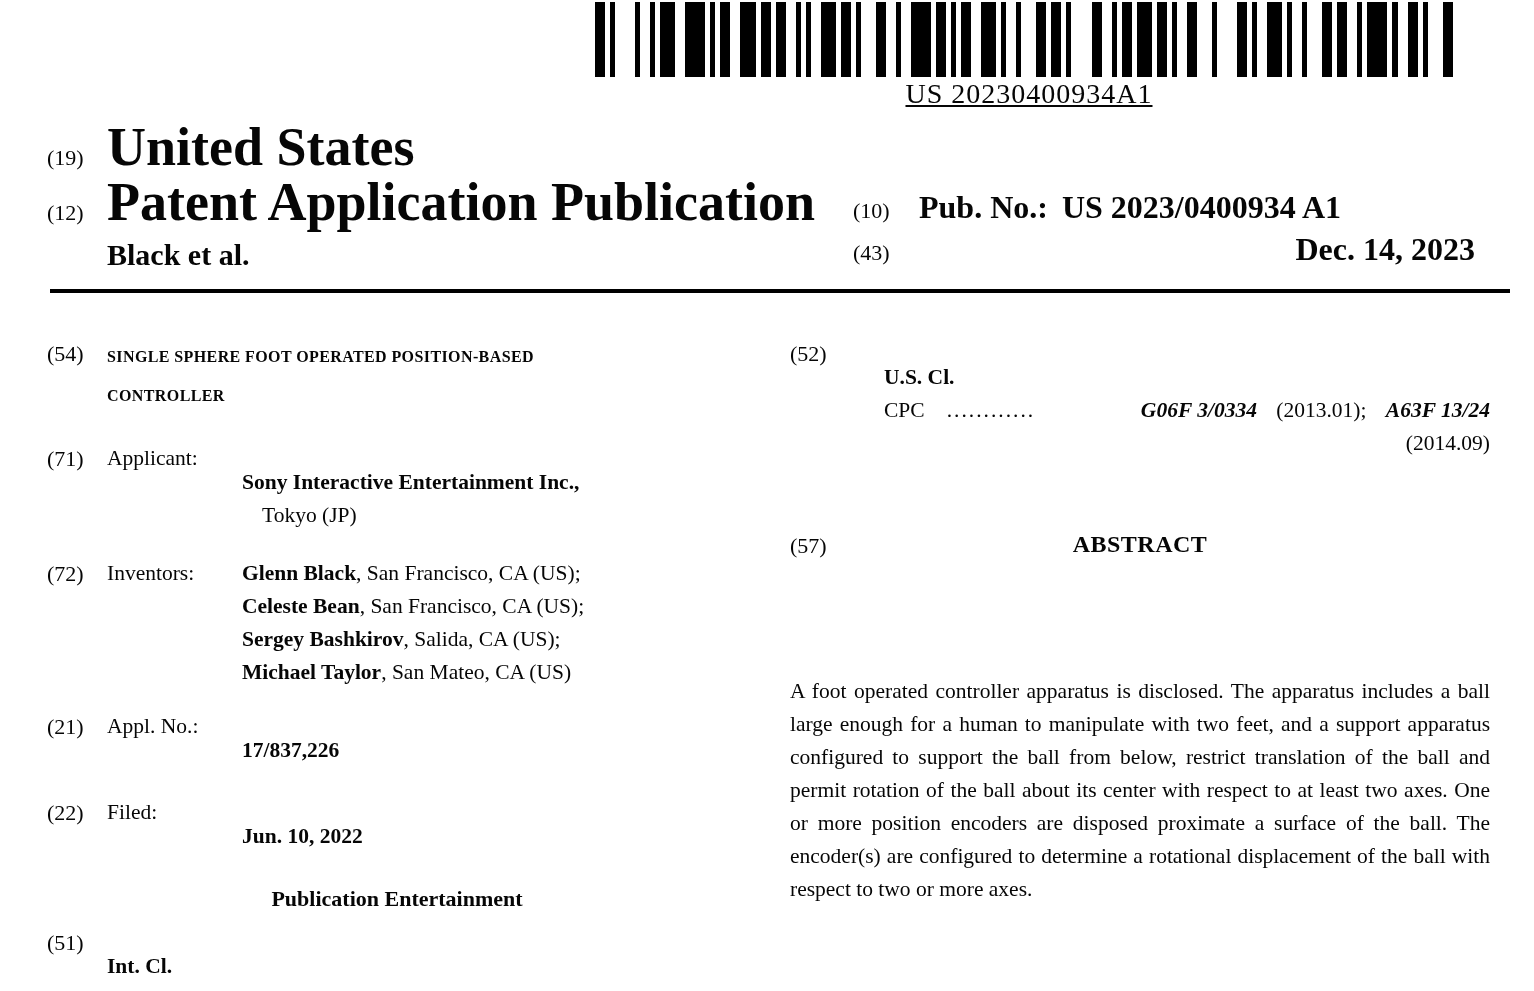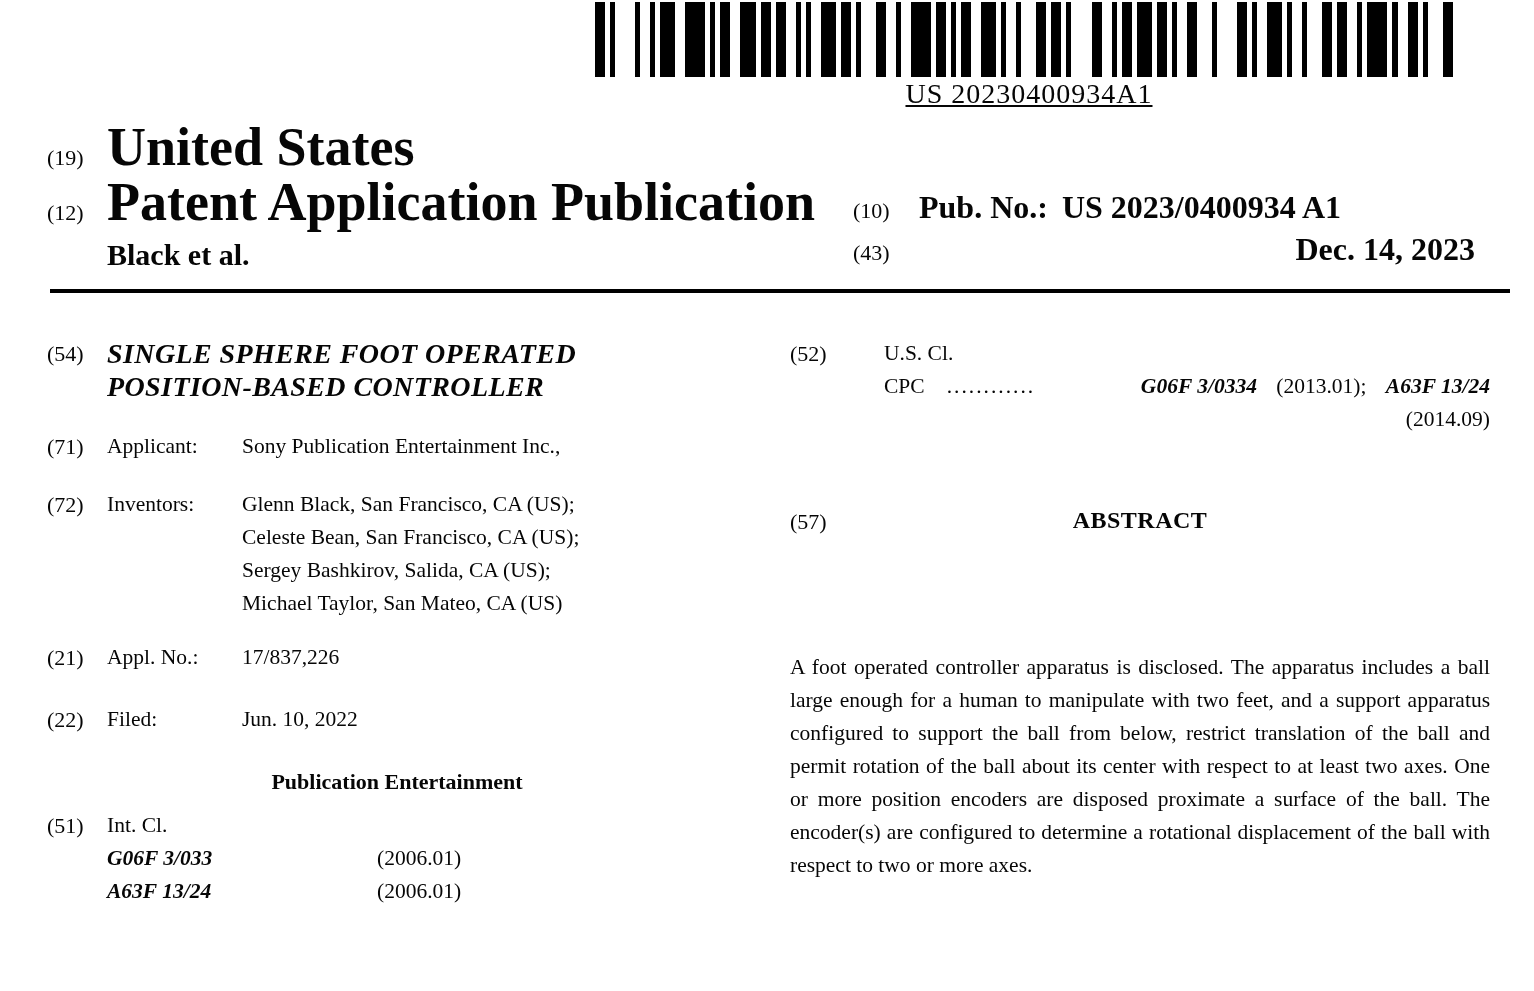--- a/index.html
+++ b/index.html
@@ -26,23 +26,23 @@
   .hr-bold { font-weight:bold; font-size:32px; line-height:42px; white-space:nowrap; }
   .hr-val-right { margin-left:auto; }
   .rule { position:absolute; left:50px; top:289px; width:1460px; height:4px; background:#000; }
   
   .col { position:absolute; top:337px; font-size:21.5px; line-height:33px; }
   .col-left  { left:47px;  width:700px; }
   .col-right { left:790px; width:700px; }
   .row { display:grid; grid-template-columns:60px 1fr; }
   .row-r { display:grid; grid-template-columns:74px 1fr;gap:20px; }
   .lv { display:grid; grid-template-columns:135px 1fr; }
-  .b { font-weight:normal; }
+  .b { font-weight:bold;margin-top:24px; }
   .bi { font-weight:bold; font-style:italic; }
-  .title-text { font-weight:bold; font-size:28px; line-height:33px; letter-spacing:0.4px; max-width:515px;font-style:italic; }
+  .title-text { font-weight:bold; font-size:16px; line-height:39px; letter-spacing:0.4px; max-width:515px; }
   .indent2 { padding-left:20px; }
   .m-applicant { margin-top:27px; }
   .m-inventors { margin-top:25px; }
   .m-applno { margin-top:21px; }
   .m-filed { margin-top:29px; }
   .class-heading { text-align:center; font-weight:bold; font-size:22px; margin-top:29px; }
   .m-intcl { margin-top:11px; }
   .intcl-entry { display:grid; grid-template-columns:270px 1fr; }
   
   .cpc-line { display:flex; align-items:flex-end; }
@@ -195,21 +195,22 @@
     <div class="row">
       <span class="code-sm">(54)</span>
       <span class="title-text">SINGLE SPHERE FOOT OPERATED POSITION-BASED CONTROLLER</span>
     </div>
 
     <div class="row m-applicant">
       <span class="code-sm">(71)</span>
       <div class="lv">
         <span>Applicant:</span>
         <div>
-          <div class="b">Sony Publication Entertainment Inc.,</div>
+          <div class="b">Sony Interactive Entertainment Inc.,</div>
+          <div class="indent2">Tokyo (JP)</div>
         </div>
       </div>
     </div>
 
     <div class="row m-inventors">
       <span class="code-sm">(72)</span>
       <div class="lv">
         <span>Inventors:</span>
         <div>
           <div><span class="b">Glenn Black</span><span>, San Francisco, CA (US);</span></div>

